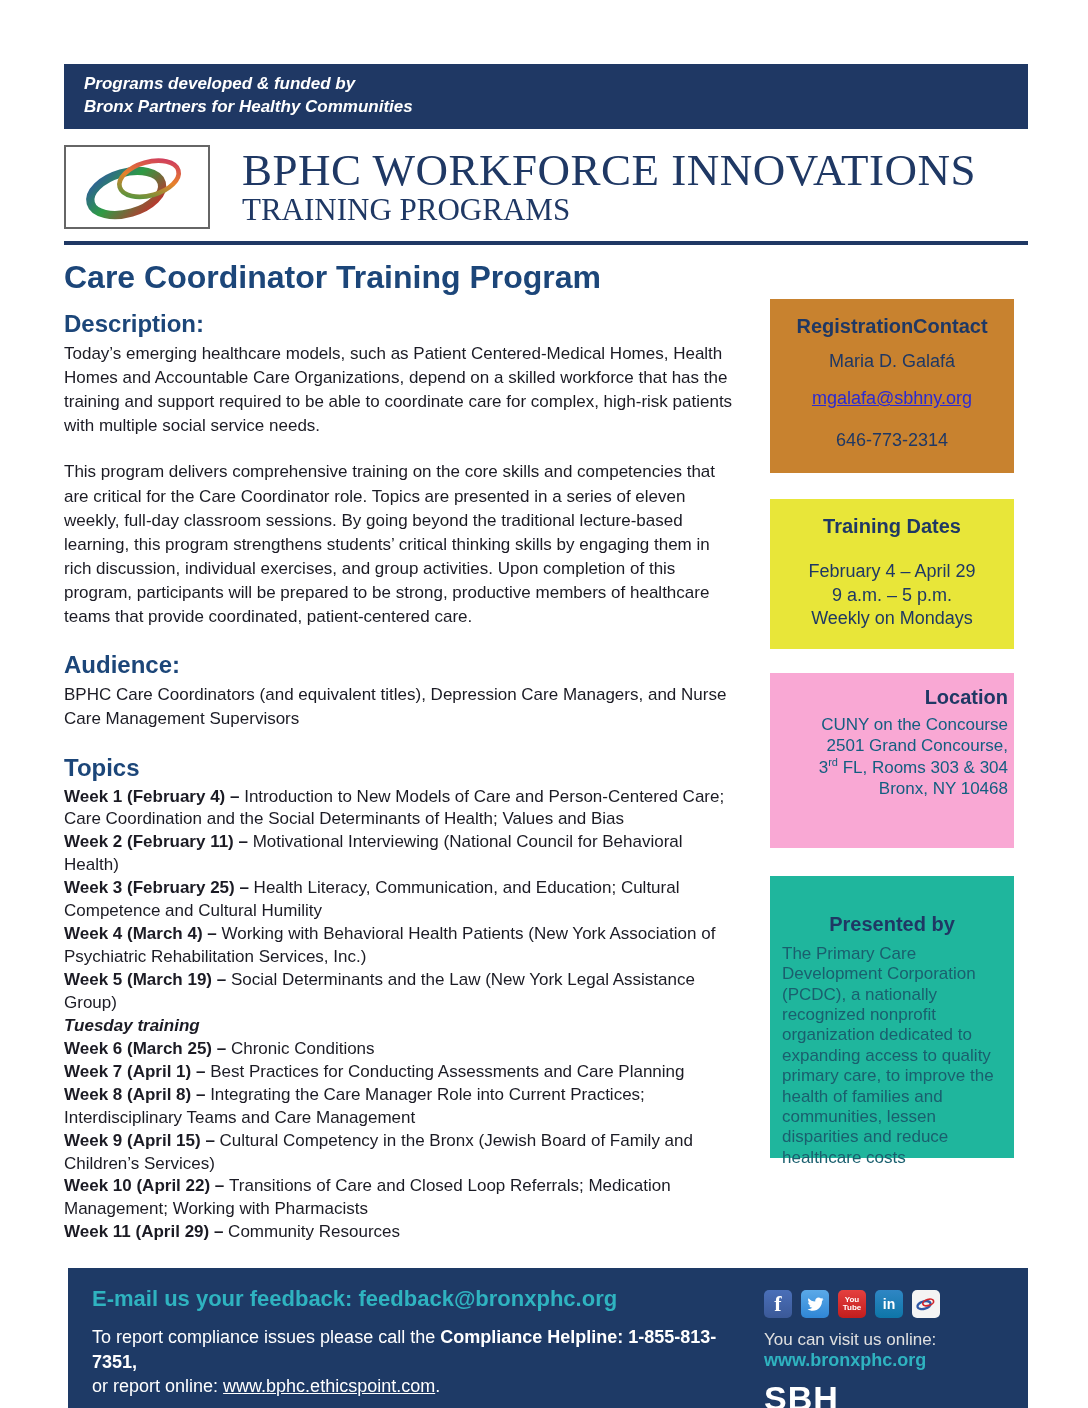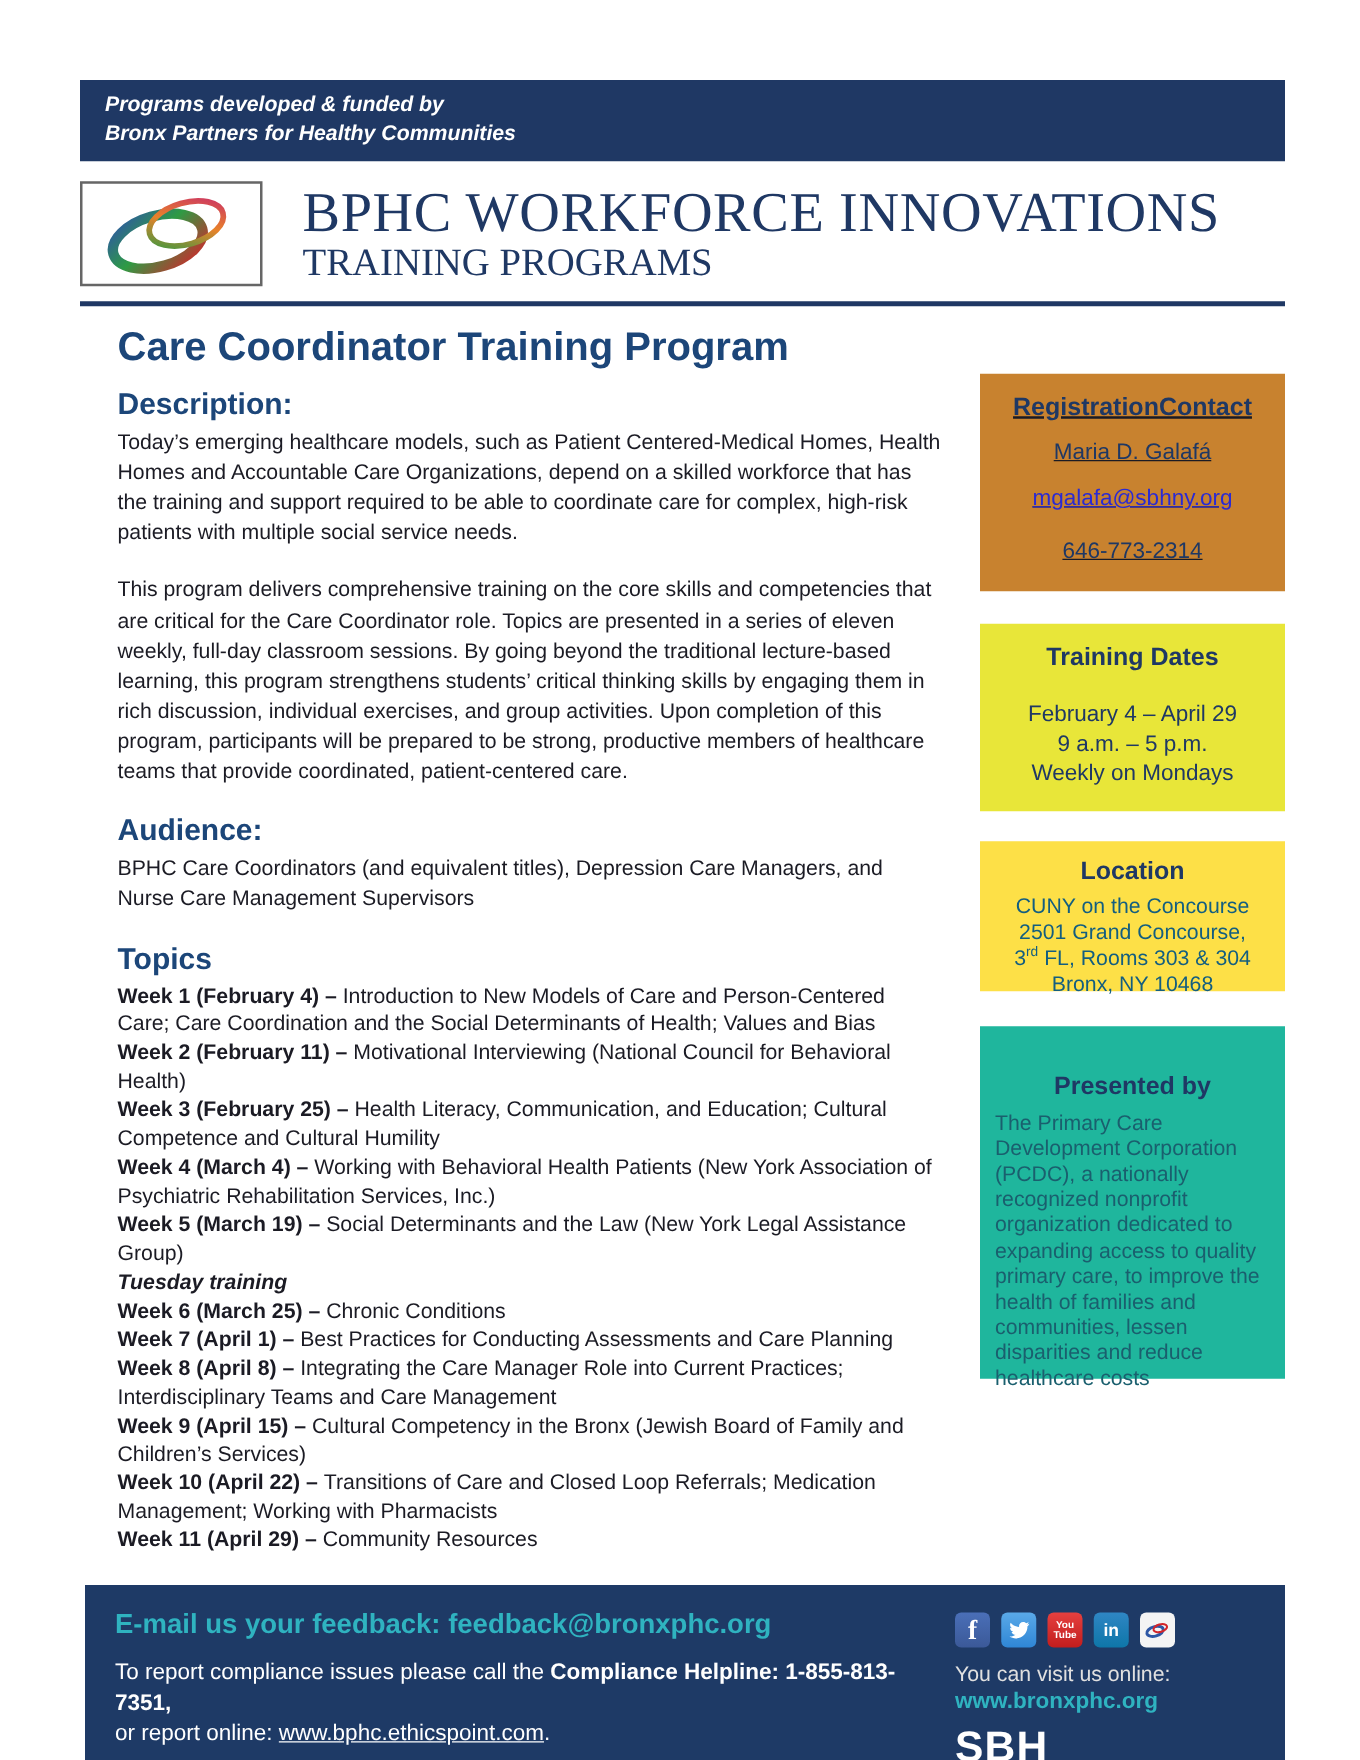--- a/index.html
+++ b/index.html
@@ -15,40 +15,40 @@
   .logo-box{width:146px;height:84px;border:2px solid #666;background:#fff;
             display:flex;align-items:center;justify-content:center;box-sizing:border-box;}
   .brand{margin-left:32px;}
   .brand-title{font-family:"Liberation Serif",serif;font-size:45px;line-height:1.02;
                color:#1f3864;letter-spacing:.5px;}
   .brand-sub{font-family:"Liberation Serif",serif;font-size:31px;line-height:1.05;color:#1f3864;}
   .rule{margin:12px 60px 0 64px;height:4px;background:#1f3864;}
 
   
   .content{display:flex;margin:10px 60px 0 64px;min-height:952px;}
-  .main{width:706px;padding-right:30px;box-sizing:border-box;margin-left:30px;}
+  .main{width:706px;padding-right:30px;box-sizing:border-box;}
   .sidebar{width:244px;margin-left:0;}
 
   h1.title{font-size:32px;color:#1c4679;margin:4px 0 10px;font-weight:bold;}
   h2.sec{font-size:24px;color:#1c4679;margin:14px 0 4px;font-weight:bold;}
   .main p{font-size:17px;line-height:1.42;margin:0 0 22px;color:#1b1b24;}
   .topics p{font-size:17px;line-height:1.35;margin:0;}
   .topic b{font-weight:bold;}
   .note{color:#e01010;font-weight:bold;font-style:italic;font-size:17px;line-height:1.35;}
 
   
   .box{box-sizing:border-box;width:244px;text-align:center;}
   .box h3{font-size:20px;color:#1f3864;margin:0 0 12px;font-weight:bold;}
   .box .ln{font-size:18px;color:#1f3864;line-height:1.3;}
-  .box-orange{background:#c8822f;height:174px;margin-top:44px;padding:16px 8px;text-decoration:underline;}
+  .box-orange{background:#c8822f;height:174px;margin-top:44px;padding:16px 8px;}
   .box-orange .ln{margin-bottom:14px;}
   .box-yellow{background:#e8e639;height:150px;margin-top:26px;padding:16px 20px;}
   .box-yellow h3{margin-bottom:22px;}
   .box-yellow .ln{font-size:18px;line-height:1.32;}
-  .box-green{background:#fde047;height:120px;margin-top:24px;padding:13px 6px;}
+  .box-green{background:#f9a8d4;height:175px;margin-top:24px;padding:13px 6px;text-align:right;}
   .box-green h3{margin-bottom:6px;}
   .box-green .ln{font-size:17px;color:#135e80;line-height:1.22;}
   .box-teal{background:#1fb69d;height:282px;margin-top:28px;padding:13px 12px;text-align:left;}
   .box-teal h3{text-align:center;margin-bottom:8px;margin-top:24px;}
   .box-teal .body{font-size:17px;color:#1a5f6e;line-height:1.2;}
   .email-link{color:#2a2ad4;text-decoration:underline;cursor:pointer;}
   sup{font-size:11px;}
 
   
   .footer{margin:24px 60px 0 68px;background:#1e3a66;padding:18px 24px 16px;display:flex;

